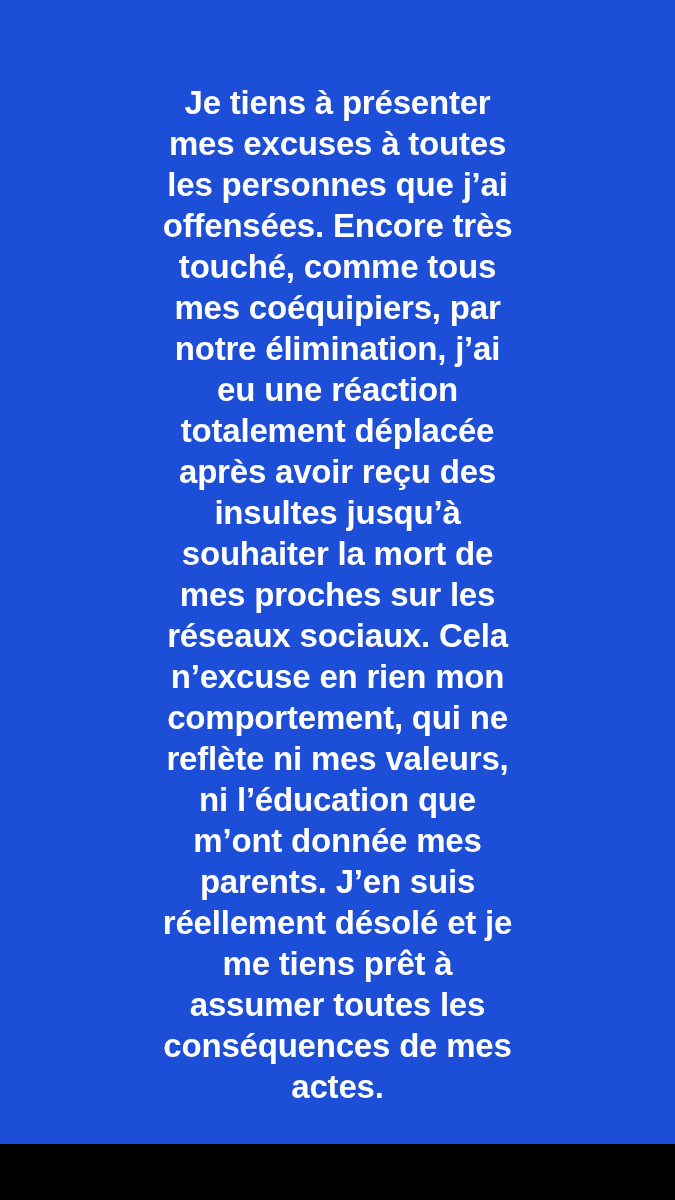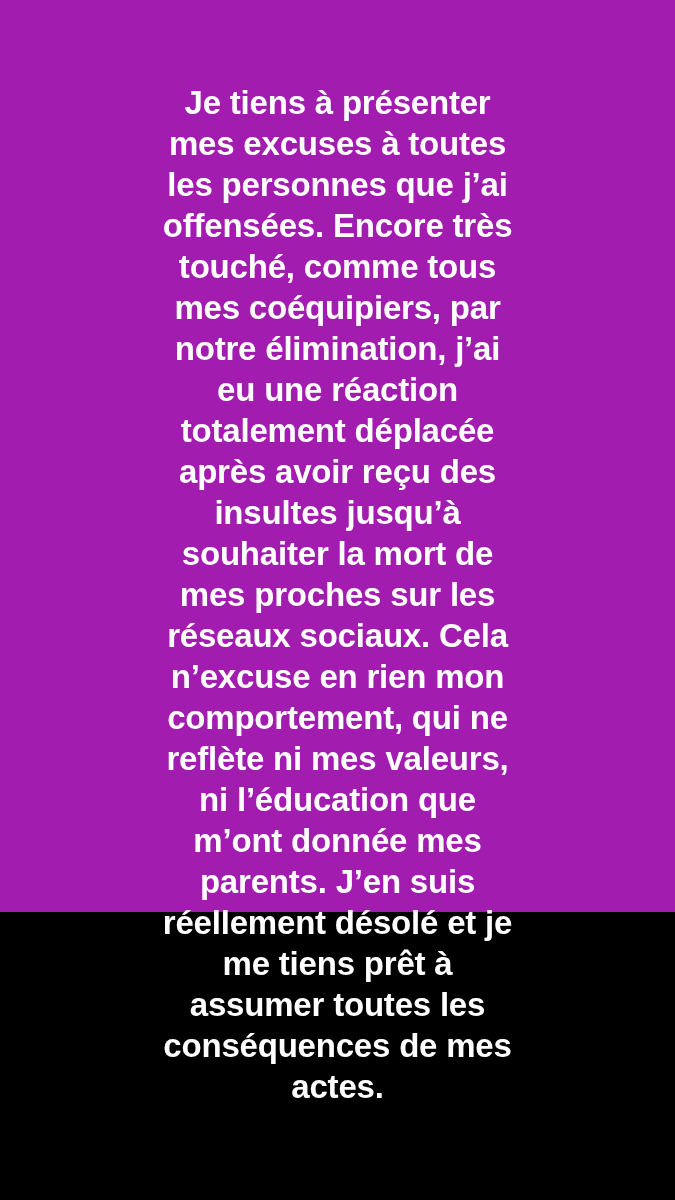--- a/index.html
+++ b/index.html
@@ -9,22 +9,22 @@
   }
   body {
     width: 675px;
     height: 1200px;
     overflow: hidden;
     font-family: "Liberation Sans", sans-serif;
   }
   .story-screen {
     position: relative;
     width: 675px;
-    height: 912px;
-    background: #a21caf;
+    height: 1144px;
+    background: #1d4ed8;
     box-sizing: border-box;
     display: flex;
     align-items: flex-start;
     justify-content: center;
   }
   .story-text {
     width: 360px;
     margin-top: 82px;
     color: #ffffff;
     font-family: "Liberation Sans", sans-serif;

